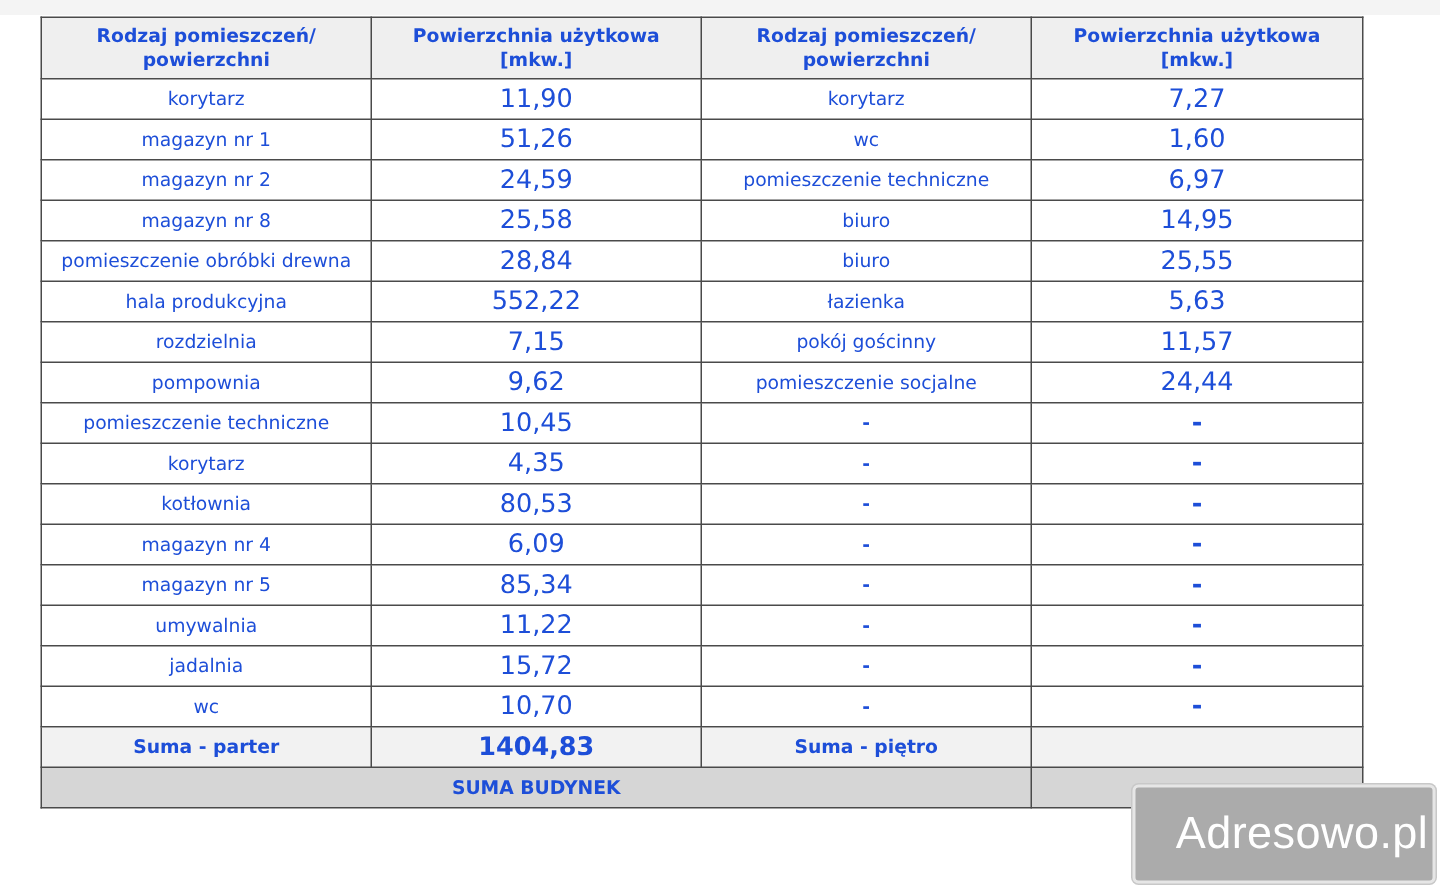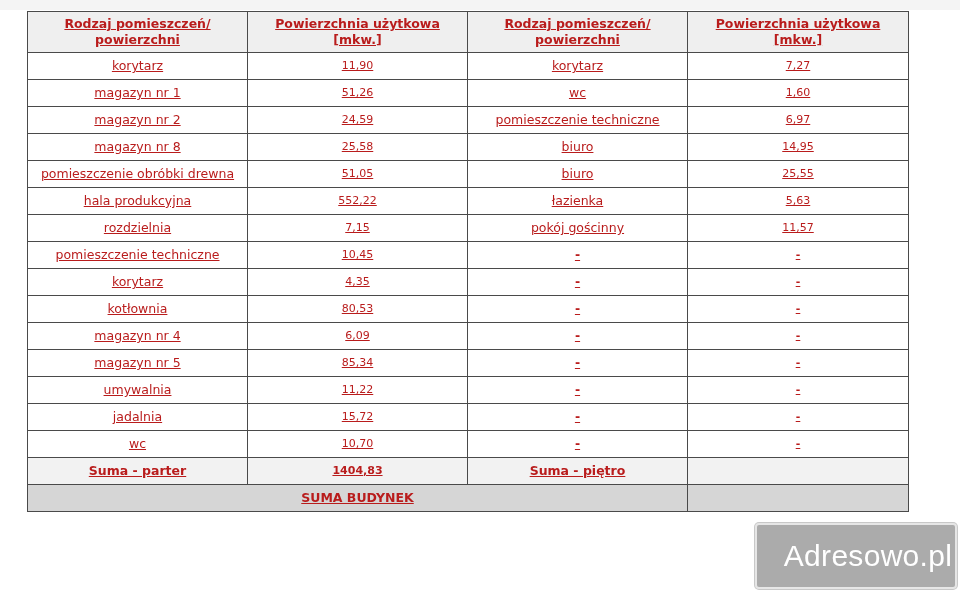--- a/index.html
+++ b/index.html
@@ -19,23 +19,22 @@
     }
     .table-wrap {
       position: absolute;
       left: 27px;
       top: 11px;
     }
     table.area-table {
       border-collapse: collapse;
       table-layout: fixed;
       width: 881px;
-      color: #b91c1c;
+      color: #1d4ed8;
       font-size: 12.5px;
-      text-decoration: underline;
     }
     table.area-table col.c1 { width: 220px; }
     table.area-table col.c2 { width: 220px; }
     table.area-table col.c3 { width: 220px; }
     table.area-table col.c4 { width: 221px; }
     table.area-table th,
     table.area-table td {
       border: 1.5px solid #4a4a4a;
       text-align: center;
       vertical-align: middle;
@@ -49,21 +48,21 @@
       height: 40px;
       line-height: 16px;
       font-size: 12.5px;
       white-space: normal;
     }
     table.area-table tbody td {
       height: 26px;
       line-height: 14px;
     }
     table.area-table tbody td.num {
-      font-size: 11px;
+      font-size: 17px;
     }
     table.area-table tbody td.dash {
       font-weight: bold;
     }
     table.area-table tr.sum-row td {
       background: #f2f2f2;
       font-weight: bold;
     }
     table.area-table tr.total-row td {
       background: #d6d6d6;
@@ -133,35 +132,41 @@
           <td class="num">6,97</td>
         </tr>
         <tr>
           <td>magazyn nr 8</td>
           <td class="num">25,58</td>
           <td>biuro</td>
           <td class="num">14,95</td>
         </tr>
         <tr>
           <td>pomieszczenie obróbki drewna</td>
-          <td class="num">51,05</td>
+          <td class="num">28,84</td>
           <td>biuro</td>
           <td class="num">25,55</td>
         </tr>
         <tr>
           <td>hala produkcyjna</td>
           <td class="num">552,22</td>
           <td>łazienka</td>
           <td class="num">5,63</td>
         </tr>
         <tr>
           <td>rozdzielnia</td>
           <td class="num">7,15</td>
           <td>pokój gościnny</td>
           <td class="num">11,57</td>
+        </tr>
+        <tr>
+          <td>pompownia</td>
+          <td class="num">9,62</td>
+          <td>pomieszczenie socjalne</td>
+          <td class="num">24,44</td>
         </tr>
         <tr>
           <td>pomieszczenie techniczne</td>
           <td class="num">10,45</td>
           <td class="dash">-</td>
           <td class="num dash">-</td>
         </tr>
         <tr>
           <td>korytarz</td>
           <td class="num">4,35</td>

